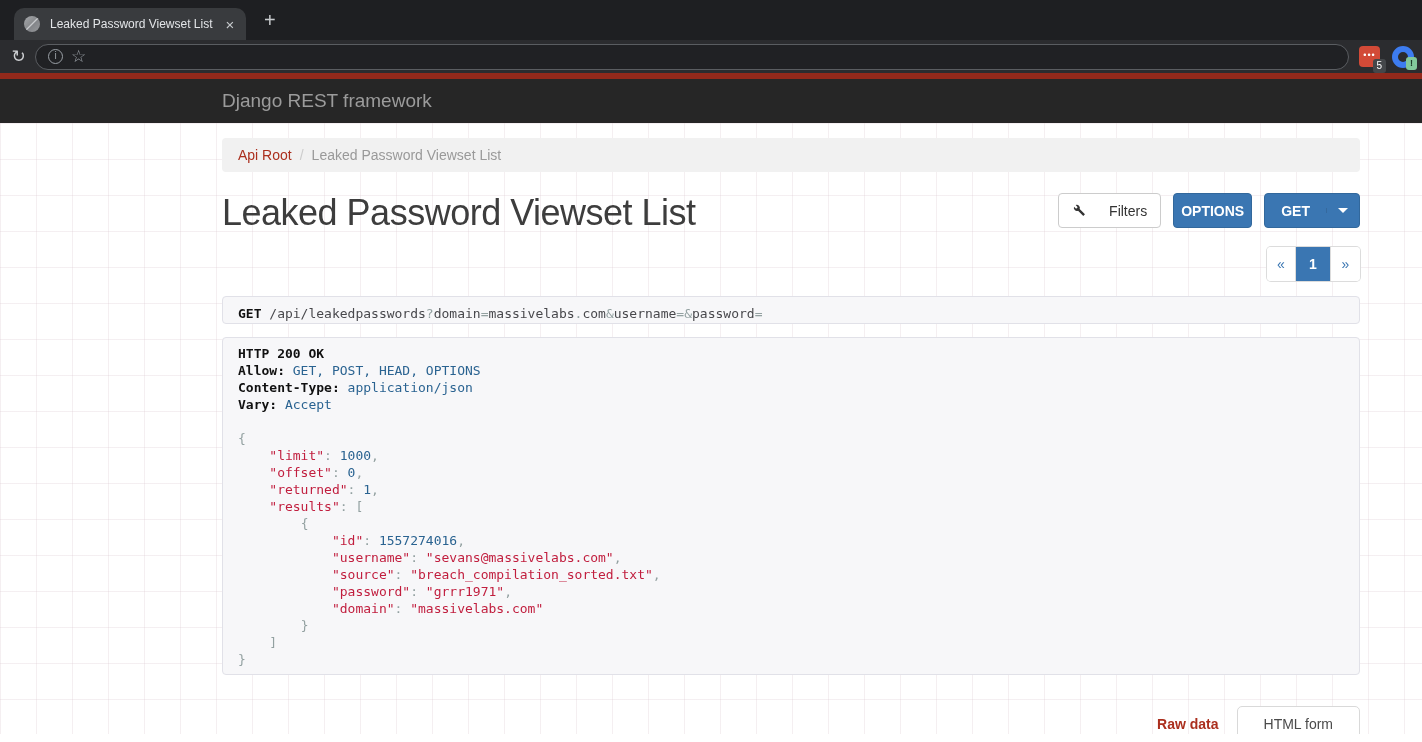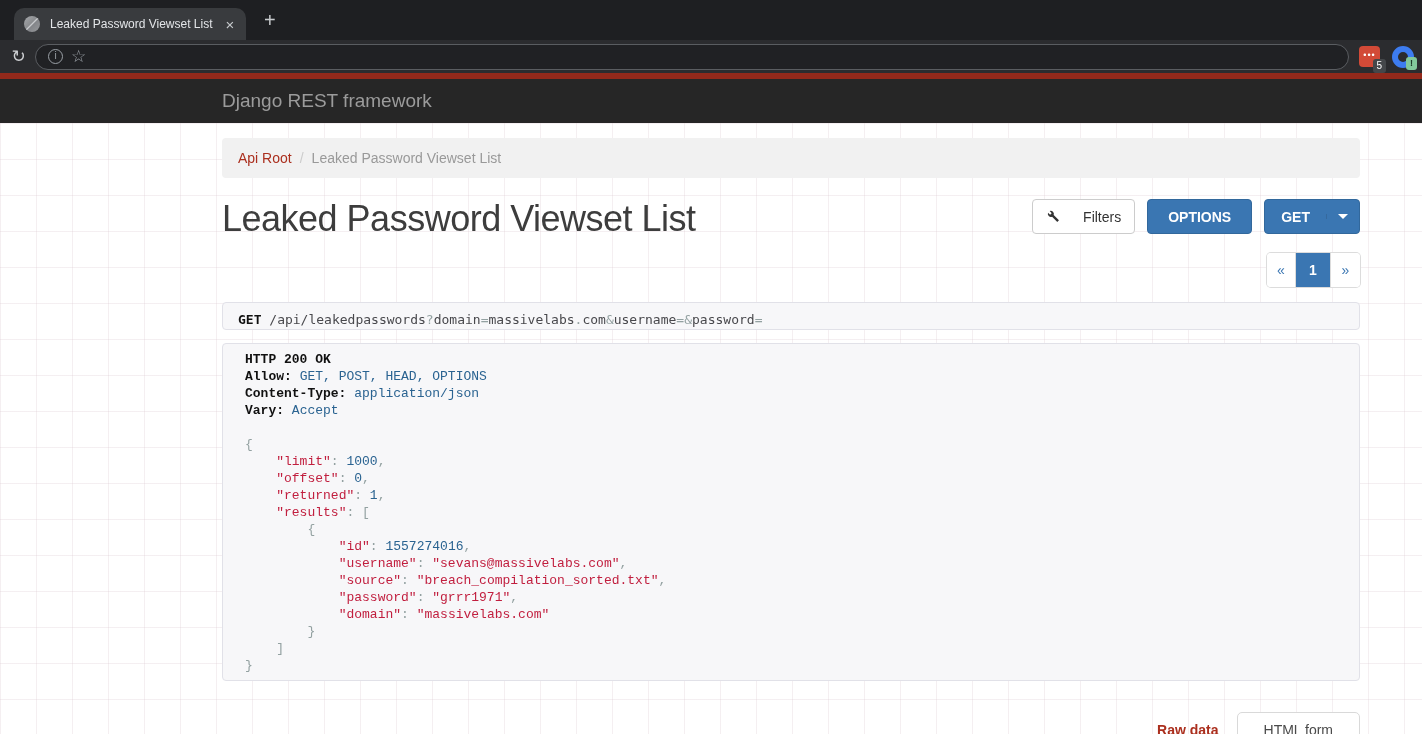--- a/index.html
+++ b/index.html
@@ -47,54 +47,54 @@
   .navbar { height:44px; background:#262626; display:flex; align-items:center; }
   .brand { margin-left:222px; color:#9b9b9b; font-size:19px; }
 
   .main { height:611px; background-color:#fff; overflow:hidden;
           background-image:
             linear-gradient(to right, rgba(221,202,210,.30) 1px, transparent 1px),
             linear-gradient(to bottom, rgba(221,202,210,.30) 1px, transparent 1px);
           background-size:36px 36px; }
   .container { margin-left:222px; width:1138px; }
 
-  .breadcrumb { margin-top:15px; height:40px; background:#f1f1f1; border-radius:4px;
+  .breadcrumb { margin-top:15px; height:34px; background:#f1f1f1; border-radius:4px;
                 display:flex; align-items:center; padding-left:16px; font-size:14px; }
   .crumb-link { color:#ab2f1e; text-decoration:none; }
   .crumb-sep { color:#cccccc; margin:0 8px; }
   .crumb-current { color:#999999; }
 
   .header-row { margin-top:20px; display:flex; align-items:flex-start; }
   h1.page-title { font-size:36px; font-weight:400; color:#3d3d3d; line-height:42px;
                   letter-spacing:-0.5px; flex:1; }
   .btn-row { display:flex; gap:12px; padding-top:1px; }
   .btn { height:35px; border-radius:4px; font-size:14px; display:flex; align-items:center; }
   .btn-default { background:#fff; border:1px solid #cccccc; color:#333; padding:0 13px; gap:23px; }
   .btn-primary { background:#3a76b2; border:1px solid #32689c; color:#fff; font-weight:bold;
-                 padding:0 20px; }
+                 padding:0 7px; }
   .btn-split { display:flex; padding:0; }
   .btn-split .main-part { padding:0 16px; display:flex; align-items:center; }
   .btn-split .caret-part { border-left:1px solid #35699e; padding:0 11px; display:flex; align-items:center; }
   .caret { width:0; height:0; border-left:5px solid transparent; border-right:5px solid transparent;
            border-top:5px solid #fff; }
   .wrench-svg { width:14px; height:14px; }
 
   .pager-row { margin-top:13px; display:flex; justify-content:flex-end; }
   .pager { display:flex; border-radius:4px; overflow:hidden; box-shadow:0 0 0 1px #dcdcdc; }
   .pager .pg { height:34px; display:flex; align-items:center; justify-content:center;
                font-size:14px; background:#fff; color:#3a76b2; border-right:1px solid #dcdcdc; }
   .pager .pg:last-child { border-right:none; }
   .pg-arrow { width:29px; }
   .pg-num.active { width:35px; background:#3a76b2; color:#fff; font-weight:bold; }
 
   pre.code-box { margin-top:15px; background:#f7f7f9; border:1px solid #e1e1e8; border-radius:4px;
                  font-family:"DejaVu Sans Mono", monospace; font-size:13px; line-height:17px;
                  white-space:pre; overflow:hidden; }
   pre.request-box  { padding:8px 15px; height:28px; }
-  pre.response-box { margin-top:13px; padding:7px 22px; height:338px;font-family:Liberation Mono, monospace; }
+  pre.response-box { margin-top:13px; padding:7px 15px; height:338px; }
   .tk-b   { color:#111111; font-weight:bold; }
   .tk-pln { color:#48484c; }
   .tk-pun { color:#93a1a1; }
   .tk-lit { color:#2a6391; }
   .tk-str { color:#c11e3e; }
 
   .footer-tabs { margin-top:31px; display:flex; justify-content:flex-end; align-items:flex-start; }
   .rawdata-link { color:#ab2f1e; font-size:14px; font-weight:bold; text-decoration:none;
                   padding:10px 18px 0 0; }
   .htmlform-tab { border:1px solid #d9d9d9; border-radius:5px 5px 0 0; background:#fff;

